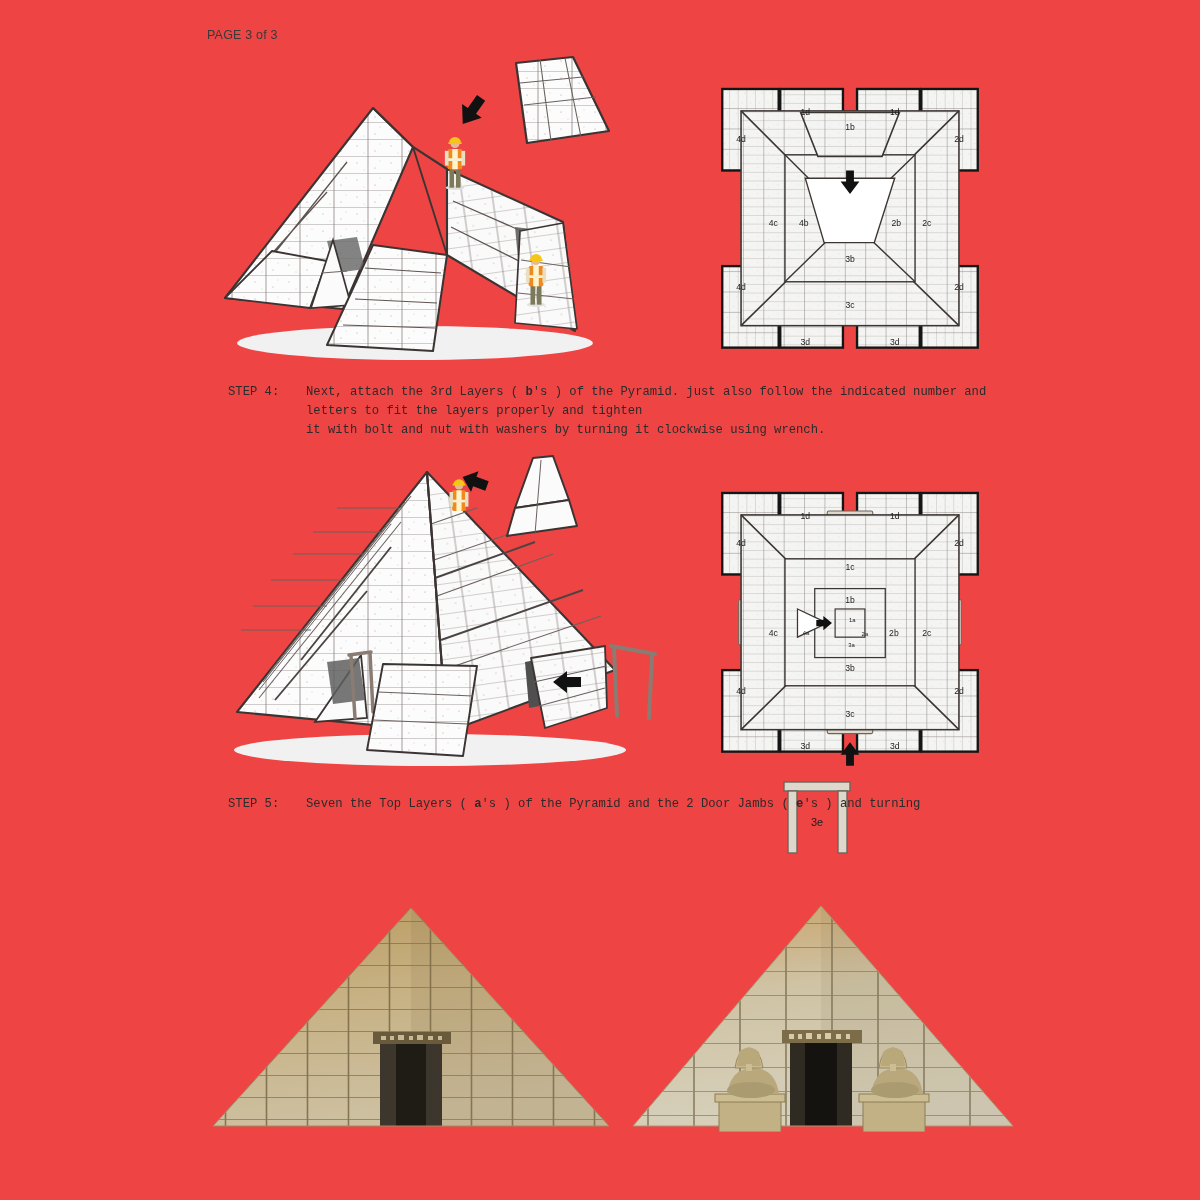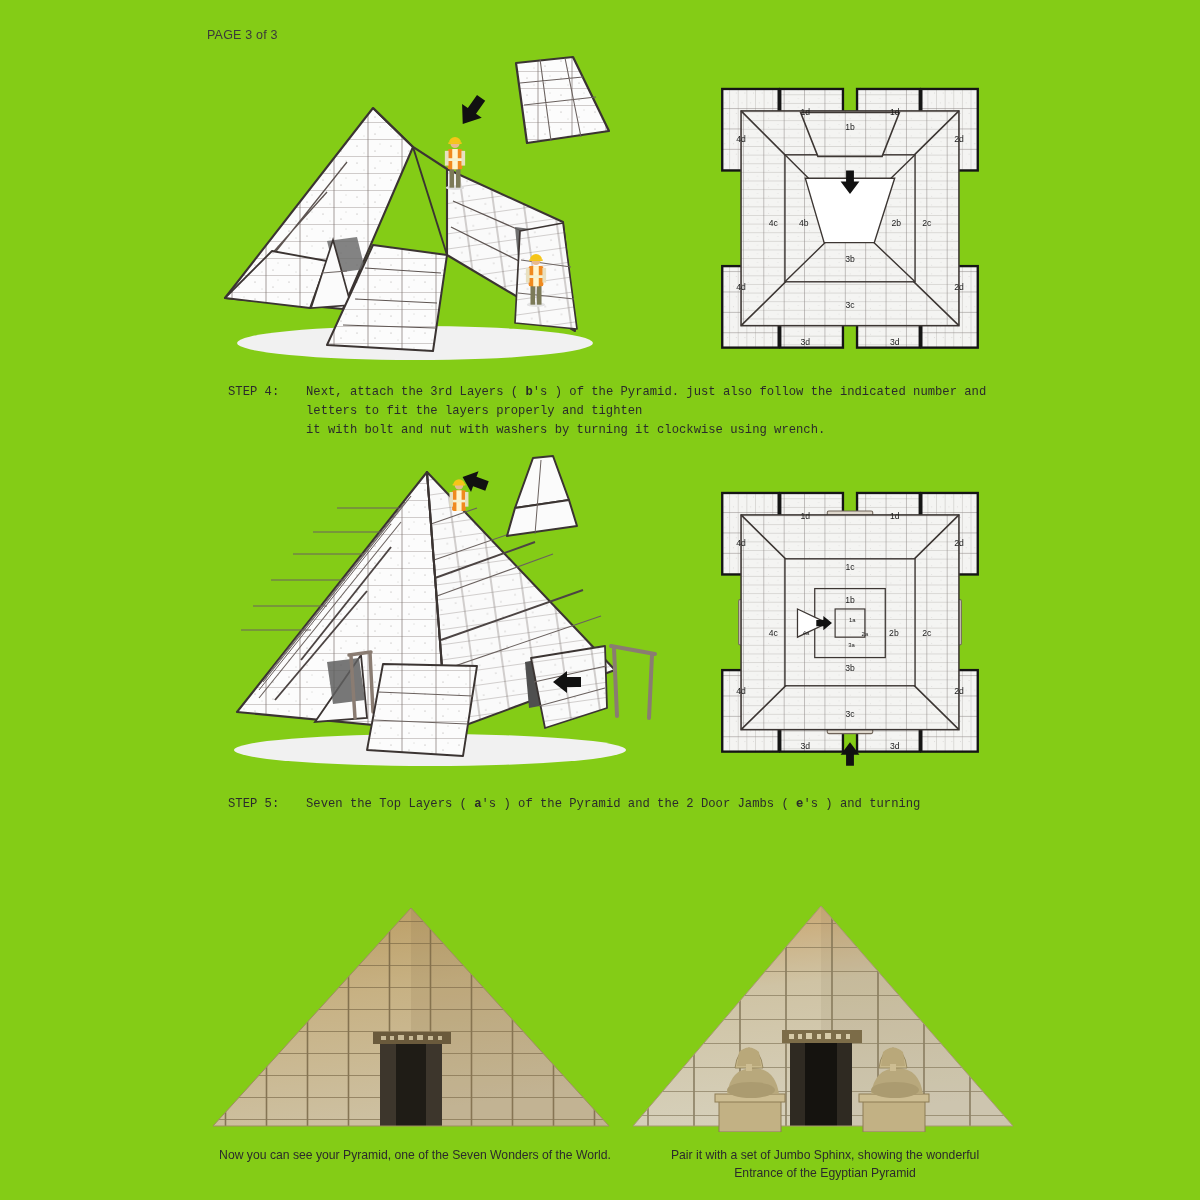--- a/index.html
+++ b/index.html
@@ -12,21 +12,21 @@
     width: 1200px;
     height: 1200px;
     position: relative;
     font-family: "Liberation Sans", sans-serif;
     color: #231f20;
     overflow: hidden;
   }
   .page {
     position: absolute;
     inset: 0;
-    background: #84cc16;
+    background: #ef4444;
   }
 
   
   .page-label {
     position: absolute;
     left: 207px;
     top: 28px;
     font-size: 12.5px;
     letter-spacing: 0.2px;
     color: #3a3a3a;
@@ -397,20 +397,28 @@
           <text x="175" y="238" class="plan-label">3b</text>
           <text x="36" y="268" class="plan-label">4d</text>
           <text x="314" y="268" class="plan-label">2d</text>
           <text x="175" y="297" class="plan-label">3c</text>
           <text x="118" y="338" class="plan-label">3d</text>
           <text x="232" y="338" class="plan-label">3d</text>
         </g>
     </svg>
   </div>
 
+  <div class="panel" style="left:772px; top:778px; width:100px; height:80px;">
+    <svg width="100" height="80" viewBox="0 0 100 80" xmlns="http://www.w3.org/2000/svg">
+      <rect x="12" y="4" width="66" height="9" fill="#ded7cc" stroke="#6f6459" stroke-width="1.4"></rect>
+      <rect x="16" y="13" width="9" height="62" fill="#ded7cc" stroke="#6f6459" stroke-width="1.4"></rect>
+      <rect x="66" y="13" width="9" height="62" fill="#ded7cc" stroke="#6f6459" stroke-width="1.4"></rect>
+      <text x="45" y="48" font-family="Liberation Sans, sans-serif" font-size="11" fill="#1c1c1c" text-anchor="middle">3e</text>
+    </svg>
+  </div>
 
   <div class="step-caption" style="left:228px; top:795px; width:700px;">
     <span class="step-tag">STEP 5:</span>
     <span class="step-body">
       <span>Seven the Top Layers ( </span><b>a</b><span>'s ) of the Pyramid and the 2 Door Jambs ( </span><b>e</b><span>'s )  and turning</span><br>
     </span>
   </div>
 
   <div class="photowrap" style="left:205px; top:900px; width:412px; height:232px;">
     <svg width="412" height="232" viewBox="0 0 412 232" xmlns="http://www.w3.org/2000/svg">
@@ -447,21 +455,20 @@
           <rect x="204" y="136" width="4" height="4"></rect>
           <rect x="212" y="135" width="6" height="5"></rect>
           <rect x="223" y="136" width="5" height="4"></rect>
           <rect x="233" y="136" width="4" height="4"></rect>
         </g>
       </g>
       <polygon points="206,8 404,226 8,226" fill="none" stroke="#9f8c63" stroke-width="1"></polygon>
     </svg>
   </div>
 
-  <div class="fig-caption" style="left:175px; top:1146px; width:480px;">Now you can see your Pyramid, one of the Seven Wonders of the World.</div>
 
   <div class="photowrap" style="left:625px; top:900px; width:396px; height:232px;">
     <svg width="396" height="232" viewBox="0 0 396 232" xmlns="http://www.w3.org/2000/svg">
       <defs>
         <linearGradient id="sandGrad2" x1="0.1" y1="0" x2="0.3" y2="1">
           <stop offset="0%" stop-color="#c9a36a"></stop>
           <stop offset="40%" stop-color="#cfc3a4"></stop>
           <stop offset="100%" stop-color="#d6d0bb"></stop>
         </linearGradient>
         <pattern id="photoBrick2" width="46" height="24" patternUnits="userSpaceOnUse">
@@ -512,18 +519,14 @@
         <path d="M6,50 q4,-26 26,-26 q22,0 26,26 z" fill="#b8a87c"></path>
         <ellipse cx="30" cy="46" rx="24" ry="8" fill="#ab9b70"></ellipse>
         <path d="M14,24 q2,-18 14,-20 q12,2 14,20 z" fill="#c9b98c" stroke="#8d7d55" stroke-width="0.8"></path>
         <ellipse cx="28" cy="14" rx="7" ry="8" fill="#ddd0a6"></ellipse>
         <path d="M18,8 q10,-9 20,0 l2,14 h-24 z" fill="#b9a87a"></path>
         <rect x="25" y="20" width="6" height="7" fill="#cdbd92"></rect>
       </g>
     </svg>
   </div>
 
-  <div class="fig-caption" style="left:645px; top:1146px; width:360px;">
-    <span>Pair it with a set of Jumbo Sphinx, showing the wonderful</span><br>
-    <span>Entrance of the Egyptian Pyramid</span>
-  </div>
 
 </div>
 
 </body></html>

